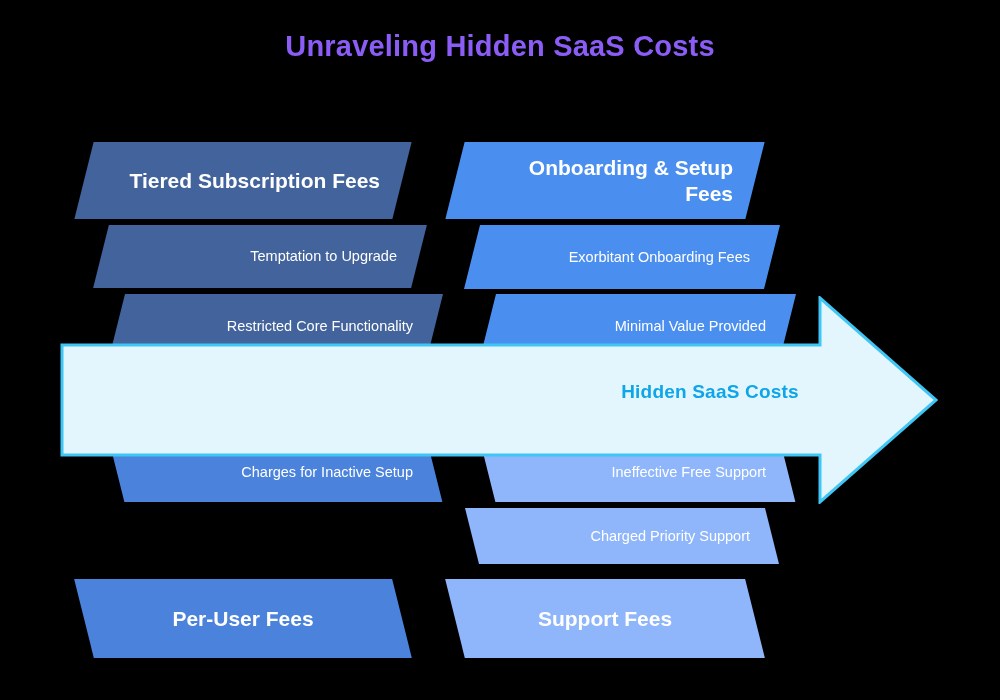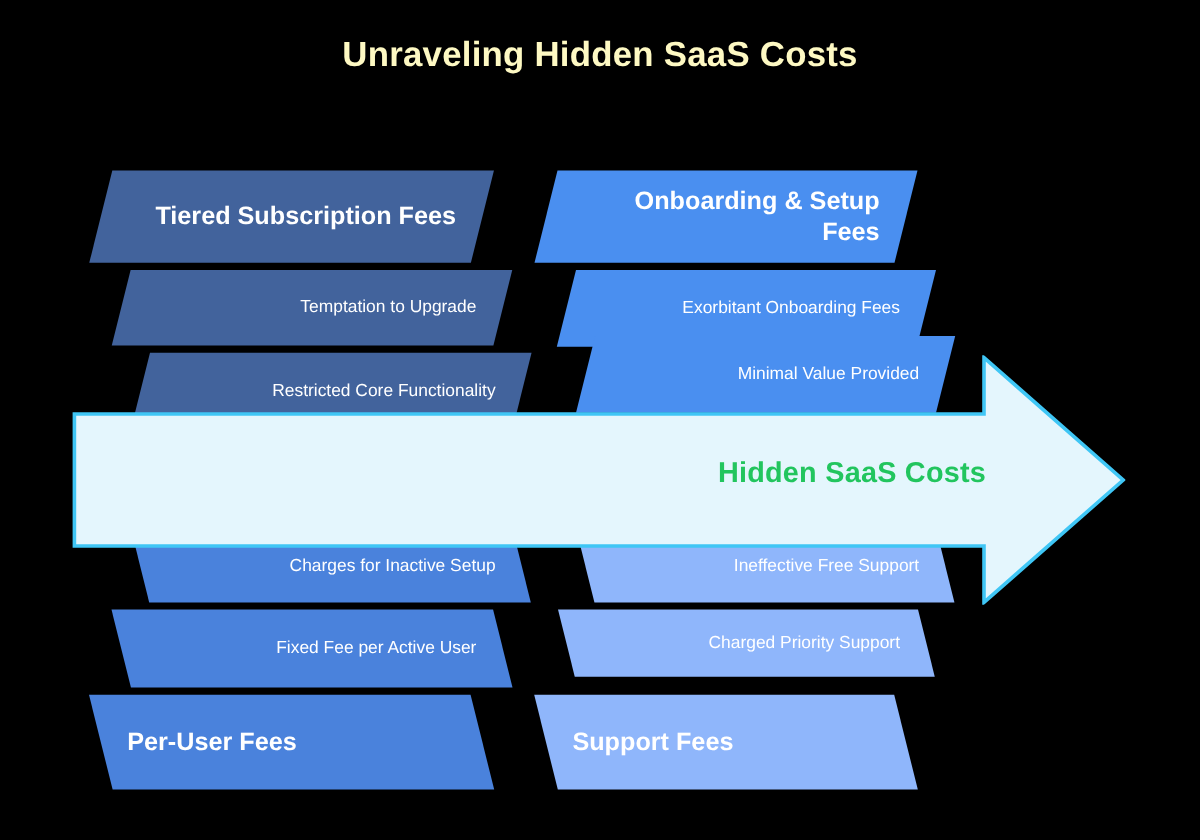--- a/index.html
+++ b/index.html
@@ -38,22 +38,22 @@
     width: 878px;
     height: 208px;
   }
   #spine-arrow svg { display: block; }
   #spine-label {
     position: absolute;
     left: 560px;
     top: 381px;
     width: 300px;
     text-align: center;
-    color: #22c55e;
-    font-size: 24px;
+    color: #0ea5e9;
+    font-size: 19px;
     font-weight: bold;
     letter-spacing: 0.2px;
     pointer-events: none;
   }
 
   
   .bone {
     position: absolute;
     display: flex;
     align-items: center;
@@ -75,33 +75,33 @@
     font-size: 14.5px;
     line-height: 1.25;
     z-index: 2;
   }
   .bone.head .bone-text {
     font-size: 21px;
     font-weight: bold;
     line-height: 1.22;
   }
   .align-right .bone-text { text-align: right; }
-  .align-center .bone-text { }
+  .align-center .bone-text { text-align: center; }
 
   
   .lean-down .bone-skin { transform: skewX(-14deg); }
   
   .lean-up .bone-skin { transform: skewX(14deg); }
 </style>
 </head>
 <body>
 
 <div id="canvas" style="background: rgb(0, 0, 0);">
 
-  <div id="chart-title" style="color: #fef9c3;">Unraveling Hidden SaaS Costs</div>
+  <div id="chart-title" style="color: #8b5cf6;">Unraveling Hidden SaaS Costs</div>
 
   <div class="bone head lean-down align-right" style="left:84px; top:142px; width:318px; height:77px;">
     <div class="bone-skin" style="background:#42639c;"></div>
     <div class="bone-text">Tiered Subscription Fees</div>
   </div>
 
   <div class="bone lean-down align-right" style="left:101px; top:225px; width:318px; height:63px;justify-content:center;">
     <div class="bone-skin" style="background:#42639c;"></div>
     <div class="bone-text">Temptation to Upgrade</div>
   </div>
@@ -114,34 +114,30 @@
   <div class="bone head lean-down align-right" style="left:455px; top:142px; width:300px; height:77px;justify-content:flex-end;">
     <div class="bone-skin" style="background:#4a8ff0;"></div>
     <div class="bone-text">Onboarding &amp; Setup Fees</div>
   </div>
 
   <div class="bone lean-down align-right" style="left:472px; top:225px; width:300px; height:64px;">
     <div class="bone-skin" style="background:#4a8ff0;"></div>
     <div class="bone-text">Exorbitant Onboarding Fees</div>
   </div>
 
-  <div class="bone lean-down align-right" style="left:488px; top:280px; width:300px; height:64px;">
+  <div class="bone lean-down align-right" style="left:488px; top:294px; width:300px; height:64px;">
     <div class="bone-skin" style="background:#4a8ff0;"></div>
     <div class="bone-text">Minimal Value Provided</div>
   </div>
 
   <div class="bone lean-up align-right" style="left:117px; top:443px; width:318px; height:59px;">
     <div class="bone-skin" style="background:#4a82dc;"></div>
     <div class="bone-text">Charges for Inactive Setup</div>
   </div>
 
-  <div class="bone lean-up align-right" style="left:101px; top:508px; width:318px; height:65px;">
-    <div class="bone-skin" style="background:#4a82dc;"></div>
-    <div class="bone-text">Fixed Fee per Active User</div>
-  </div>
 
   <div class="bone head lean-up align-center" style="left:84px; top:579px; width:318px; height:79px;">
     <div class="bone-skin" style="background:#4a82dc;"></div>
     <div class="bone-text">Per-User Fees</div>
   </div>
 
   <div class="bone lean-up align-right" style="left:488px; top:443px; width:300px; height:59px;">
     <div class="bone-skin" style="background:#8fb6fb;"></div>
     <div class="bone-text">Ineffective Free Support</div>
   </div>

